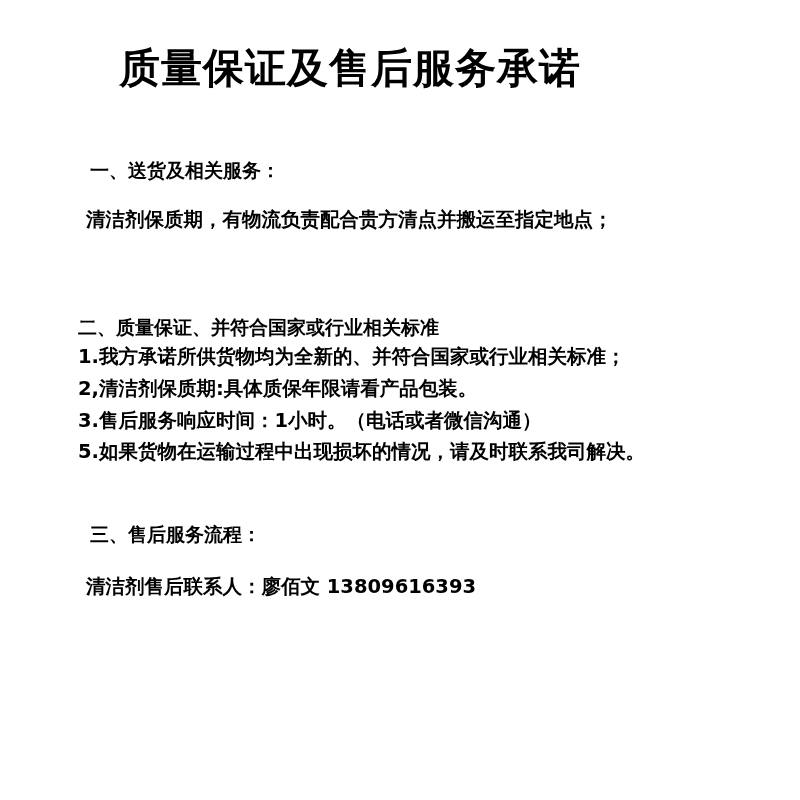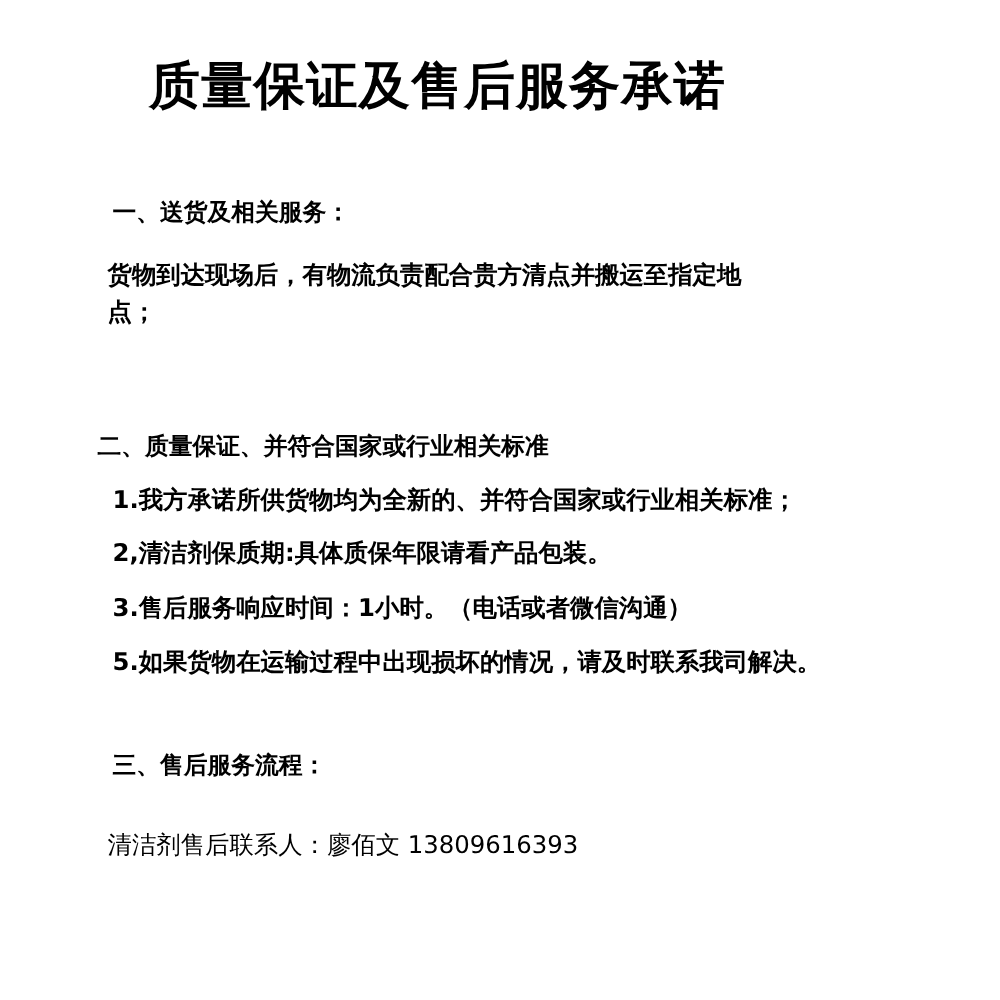--- a/index.html
+++ b/index.html
@@ -61,52 +61,52 @@
   .section-2 { margin-top: 78px; }
   .list {
     margin: 0;
     padding: 0;
     list-style: none;
   }
   .list li {
     font-size: 19.5px;
     font-weight: bold;
     line-height: 1.62;
-    margin: 12px;
+    margin: 0;
     white-space: nowrap;
   }
   .section-3 { margin-top: 52px; }
   .flow-line {
     margin-top: 10px;
     padding-left: 12px;
     font-size: 19.5px;
     font-weight: bold;
     line-height: 1.5;
   }
   .contact {
-    margin-top: 34px;
+    margin-top: 24px;
     padding-left: 8px;
     font-size: 19.5px;
-    font-weight: normal;
+    font-weight: bold;
     line-height: 1.5;
   }
 </style>
 </head>
 <body>
 
 <div class="page">
 
   <h1 class="doc-title">质量保证及售后服务承诺</h1>
 
   <div class="body-area">
 
     <div class="section section-1">
       <div class="heading heading-indent">一、送货及相关服务：</div>
       <div class="gap-1"></div>
-      <div class="para para-indent">货物到达现场后，有物流负责配合贵方清点并搬运至指定地点；</div>
+      <div class="para para-indent">清洁剂保质期，有物流负责配合贵方清点并搬运至指定地点；</div>
     </div>
 
     <div class="section section-2">
       <div class="heading">二、质量保证、并符合国家或行业相关标准</div>
       <ul class="list">
         <li>1.我方承诺所供货物均为全新的、并符合国家或行业相关标准；</li>
         <li>2,清洁剂保质期:具体质保年限请看产品包装。</li>
         <li>3.售后服务响应时间：1小时。（电话或者微信沟通）</li>
         <li>5.如果货物在运输过程中出现损坏的情况，请及时联系我司解决。</li>
       </ul>

